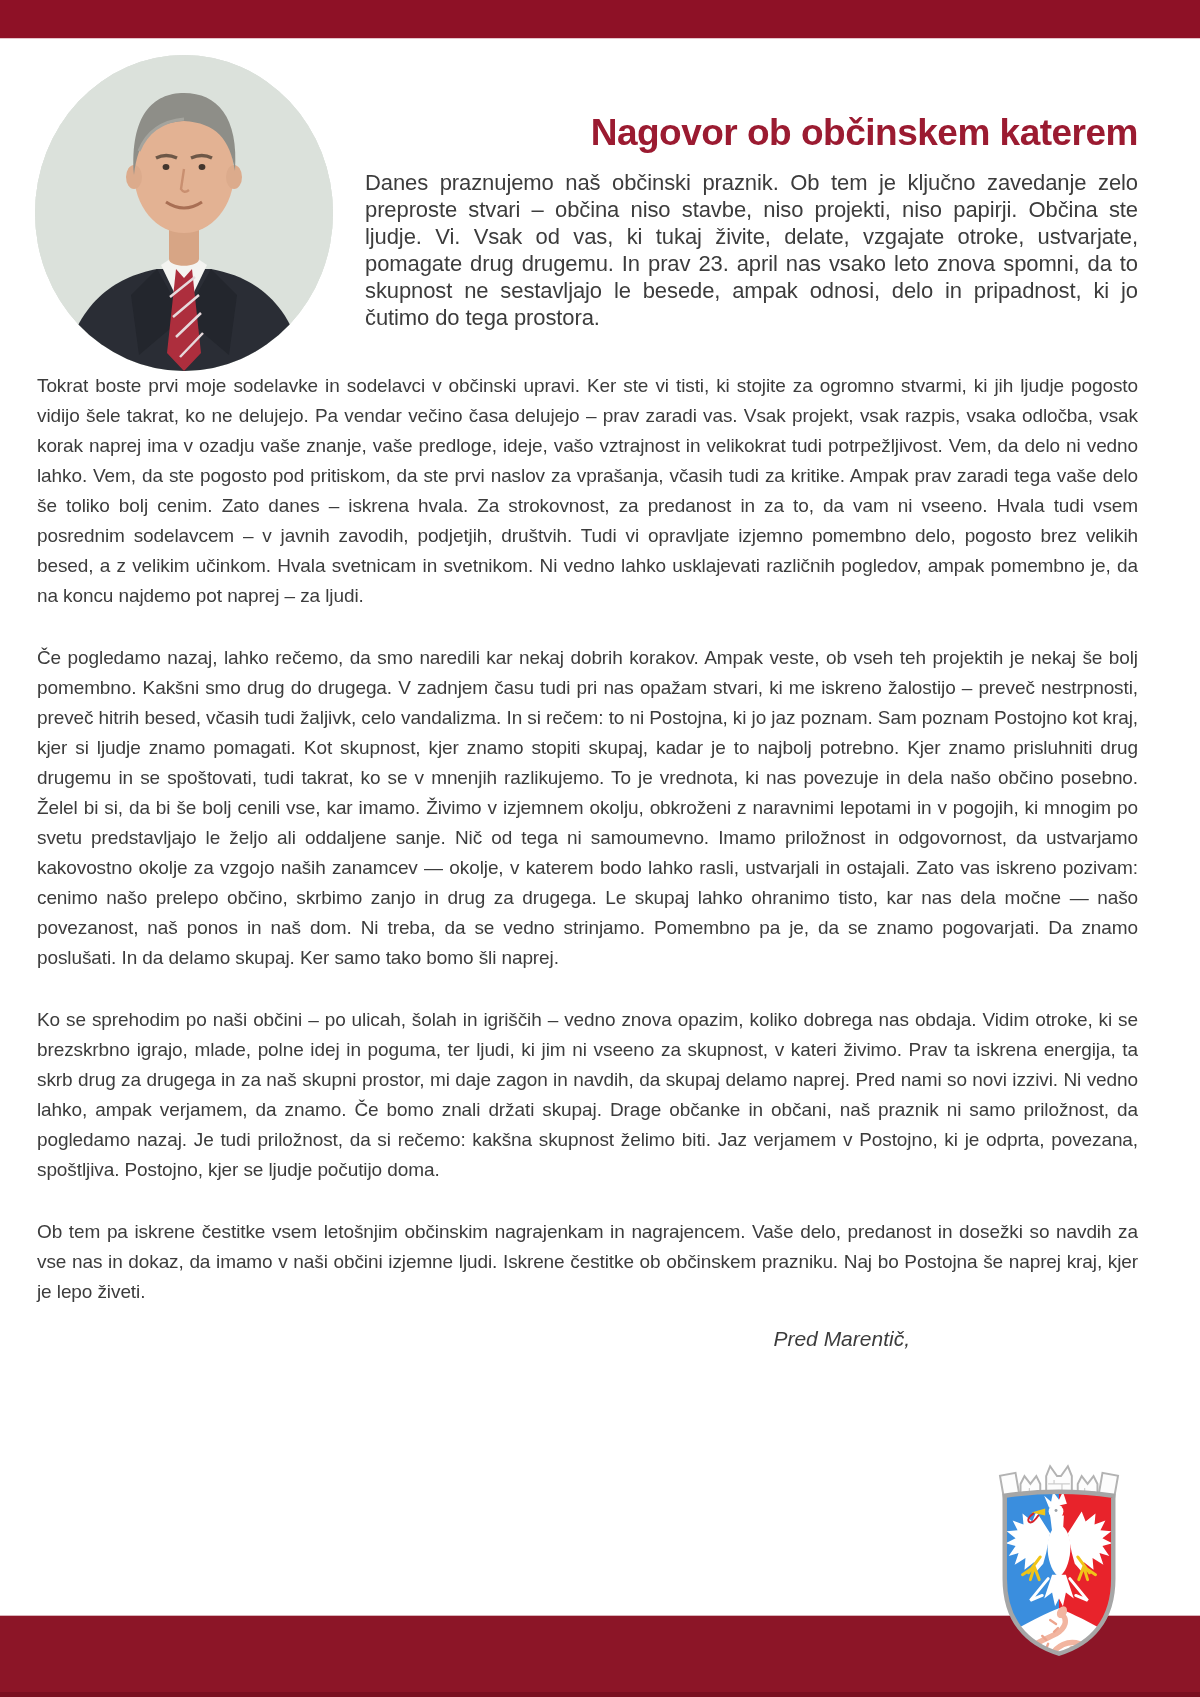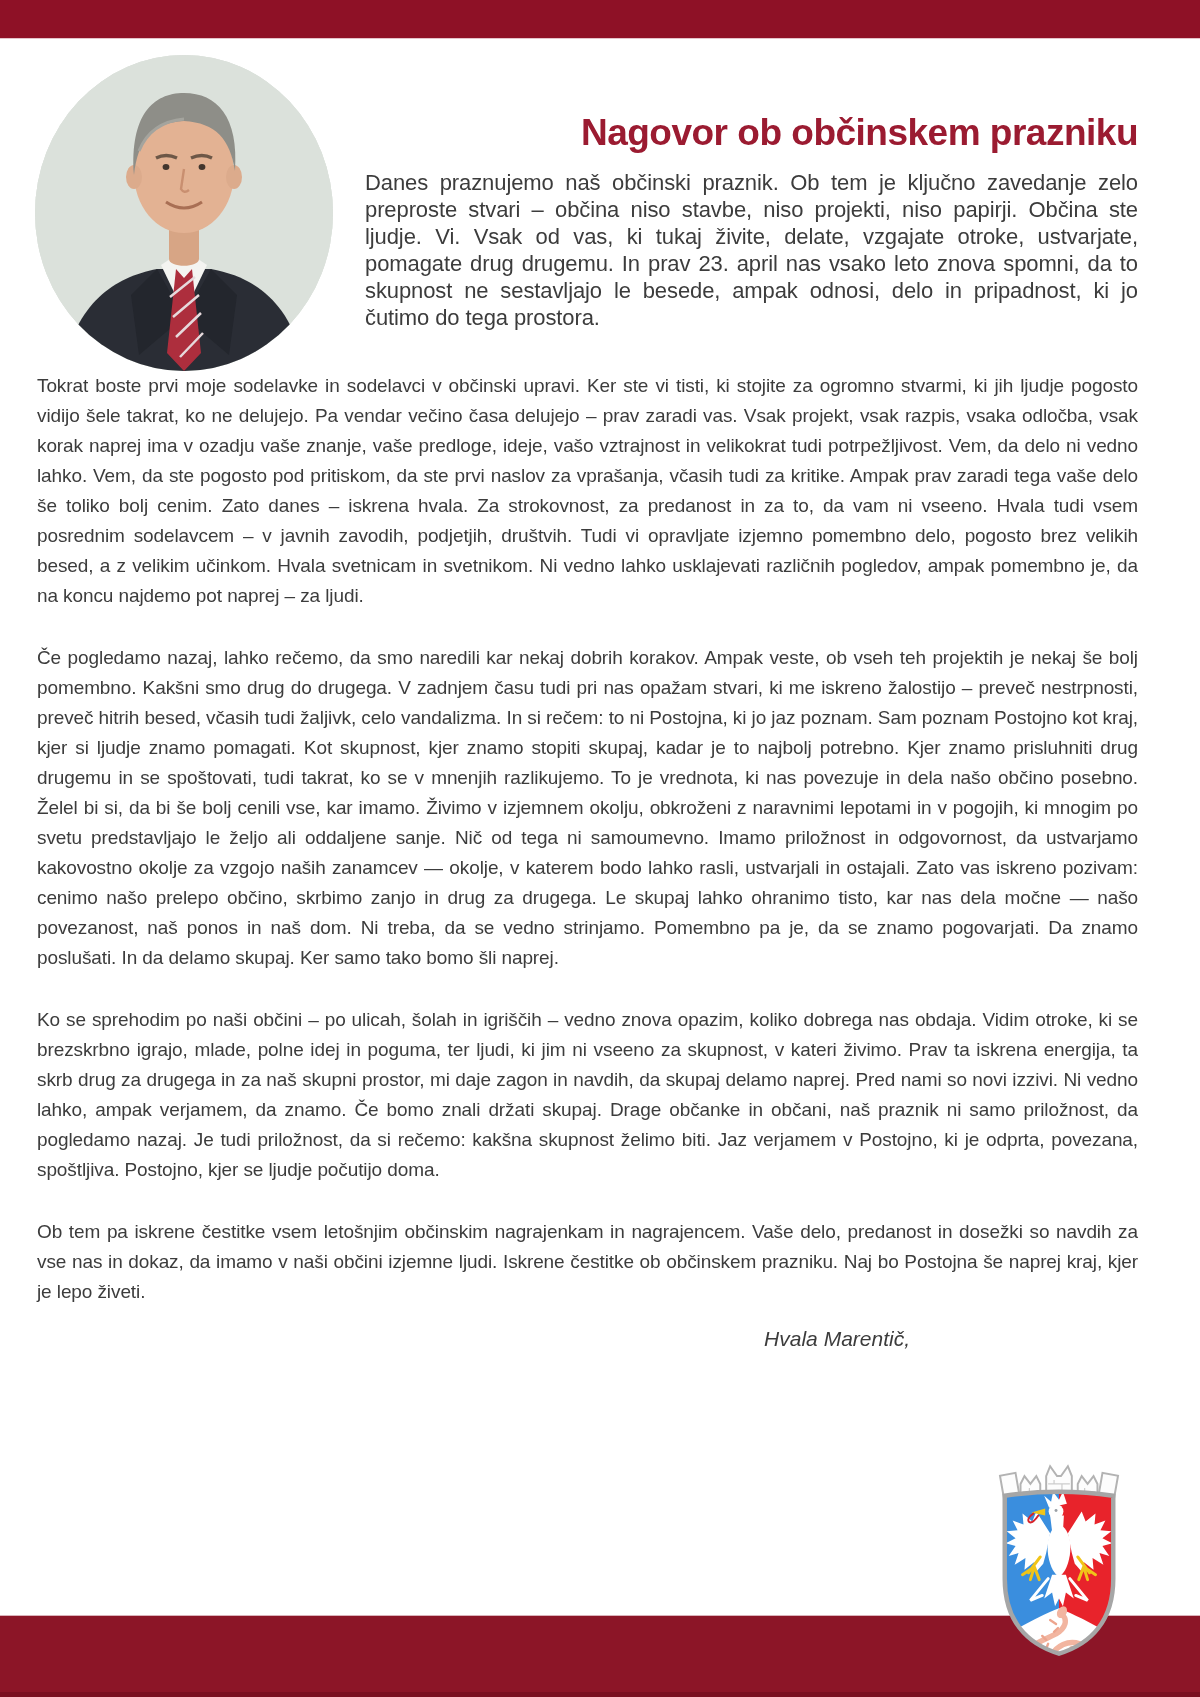--- a/index.html
+++ b/index.html
@@ -98,32 +98,32 @@
 
         <path d="M121,103 Q131,98 142,103" stroke="#6d5747" stroke-width="3.4" fill="none"></path>
         <path d="M156,103 Q167,98 177,103" stroke="#6d5747" stroke-width="3.4" fill="none"></path>
         <ellipse cx="131" cy="112" rx="3.4" ry="3" fill="#42362e"></ellipse>
         <ellipse cx="167" cy="112" rx="3.4" ry="3" fill="#42362e"></ellipse>
         <path d="M149,114 L146,134 Q149,139 154,135" stroke="#c98f70" stroke-width="2.4" fill="none"></path>
         <path d="M131,147 Q149,159 167,147" stroke="#a96f54" stroke-width="3" fill="none"></path>
       </svg>
     </div>
     <div class="header-right">
-      <h1 class="page-title">Nagovor ob občinskem prazniku</h1>
+      <h1 class="page-title">Nagovor ob občinskem katerem</h1>
       <p class="intro">Danes praznujemo naš občinski praznik. Ob tem je ključno zavedanje zelo preproste stvari – občina niso stavbe, niso projekti, niso papirji. Občina ste ljudje. Vi. Vsak od vas, ki tukaj živite, delate, vzgajate otroke, ustvarjate, pomagate drug drugemu. In prav 23. april nas vsako leto znova spomni, da to skupnost ne sestavljajo le besede, ampak odnosi, delo in pripadnost, ki jo čutimo do tega prostora.</p>
     </div>
   </div>
 
   <div class="content">
     <p>Tokrat boste prvi moje sodelavke in sodelavci v občinski upravi. Ker ste vi tisti, ki stojite za ogromno stvarmi, ki jih ljudje pogosto vidijo šele takrat, ko ne delujejo. Pa vendar večino časa delujejo – prav zaradi vas. Vsak projekt, vsak razpis, vsaka odločba, vsak korak naprej ima v ozadju vaše znanje, vaše predloge, ideje, vašo vztrajnost in velikokrat tudi potrpežljivost. Vem, da delo ni vedno lahko. Vem, da ste pogosto pod pritiskom, da ste prvi naslov za vprašanja, včasih tudi za kritike. Ampak prav zaradi tega vaše delo še toliko bolj cenim. Zato danes – iskrena hvala. Za strokovnost, za predanost in za to, da vam ni vseeno. Hvala tudi vsem posrednim sodelavcem – v javnih zavodih, podjetjih, društvih. Tudi vi opravljate izjemno pomembno delo, pogosto brez velikih besed, a z velikim učinkom. Hvala svetnicam in svetnikom. Ni vedno lahko usklajevati različnih pogledov, ampak pomembno je, da na koncu najdemo pot naprej – za ljudi.</p>
     <p>Če pogledamo nazaj, lahko rečemo, da smo naredili kar nekaj dobrih korakov. Ampak veste, ob vseh teh projektih je nekaj še bolj pomembno. Kakšni smo drug do drugega. V zadnjem času tudi pri nas opažam stvari, ki me iskreno žalostijo – preveč nestrpnosti, preveč hitrih besed, včasih tudi žaljivk, celo vandalizma. In si rečem: to ni Postojna, ki jo jaz poznam. Sam poznam Postojno kot kraj, kjer si ljudje znamo pomagati. Kot skupnost, kjer znamo stopiti skupaj, kadar je to najbolj potrebno. Kjer znamo prisluhniti drug drugemu in se spoštovati, tudi takrat, ko se v mnenjih razlikujemo. To je vrednota, ki nas povezuje in dela našo občino posebno. Želel bi si, da bi še bolj cenili vse, kar imamo. Živimo v izjemnem okolju, obkroženi z naravnimi lepotami in v pogojih, ki mnogim po svetu predstavljajo le željo ali oddaljene sanje. Nič od tega ni samoumevno. Imamo priložnost in odgovornost, da ustvarjamo kakovostno okolje za vzgojo naših zanamcev — okolje, v katerem bodo lahko rasli, ustvarjali in ostajali. Zato vas iskreno pozivam: cenimo našo prelepo občino, skrbimo zanjo in drug za drugega. Le skupaj lahko ohranimo tisto, kar nas dela močne — našo povezanost, naš ponos in naš dom. Ni treba, da se vedno strinjamo. Pomembno pa je, da se znamo pogovarjati. Da znamo poslušati. In da delamo skupaj. Ker samo tako bomo šli naprej.</p>
     <p>Ko se sprehodim po naši občini – po ulicah, šolah in igriščih – vedno znova opazim, koliko dobrega nas obdaja. Vidim otroke, ki se brezskrbno igrajo, mlade, polne idej in poguma, ter ljudi, ki jim ni vseeno za skupnost, v kateri živimo. Prav ta iskrena energija, ta skrb drug za drugega in za naš skupni prostor, mi daje zagon in navdih, da skupaj delamo naprej. Pred nami so novi izzivi. Ni vedno lahko, ampak verjamem, da znamo. Če bomo znali držati skupaj. Drage občanke in občani, naš praznik ni samo priložnost, da pogledamo nazaj. Je tudi priložnost, da si rečemo: kakšna skupnost želimo biti. Jaz verjamem v Postojno, ki je odprta, povezana, spoštljiva. Postojno, kjer se ljudje počutijo doma.</p>
     <p>Ob tem pa iskrene čestitke vsem letošnjim občinskim nagrajenkam in nagrajencem. Vaše delo, predanost in dosežki so navdih za vse nas in dokaz, da imamo v naši občini izjemne ljudi. Iskrene čestitke ob občinskem prazniku. Naj bo Postojna še naprej kraj, kjer je lepo živeti.</p>
     <div class="signature">
-      <div>Hvala Marentič,</div>
+      <div>Pred Marentič,</div>
     </div>
   </div>
 
   <div class="coat-of-arms">
     <svg viewBox="0 0 150 210">
       <defs>
         <clipPath id="shieldClip">
           <path d="M20,46 Q75,38 130,46 L130,130 C130,172 108,196 75,206 C42,196 20,172 20,130 Z"></path>
         </clipPath>
         <g id="wingL">

